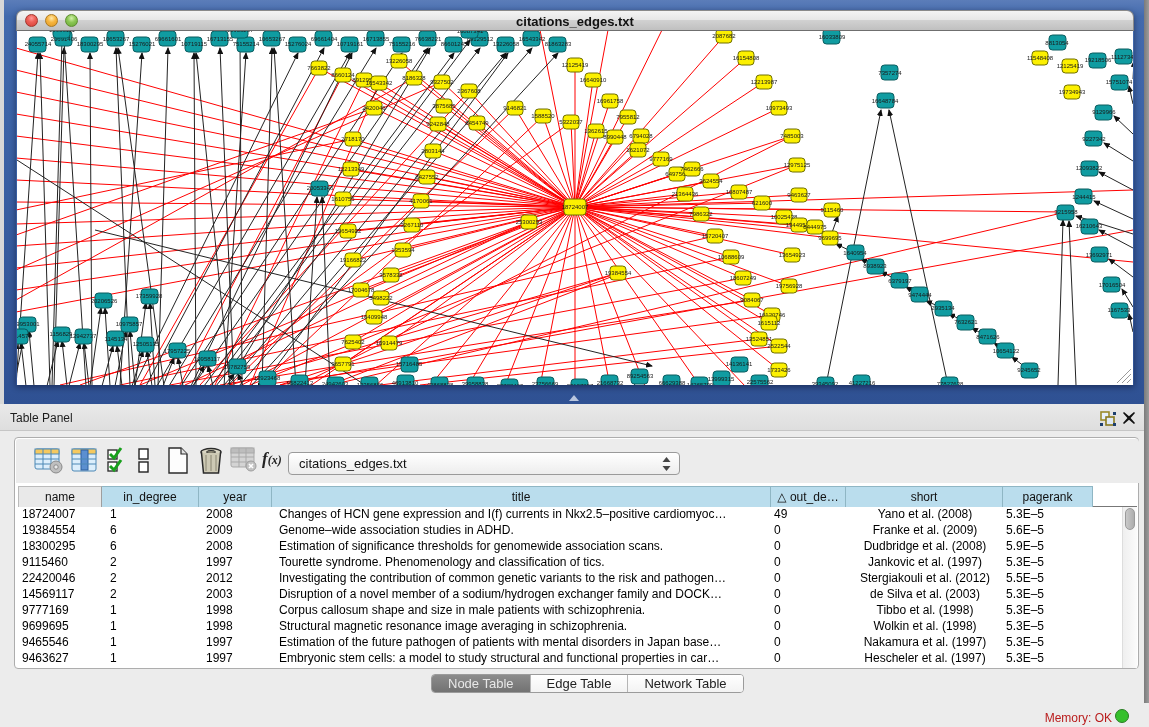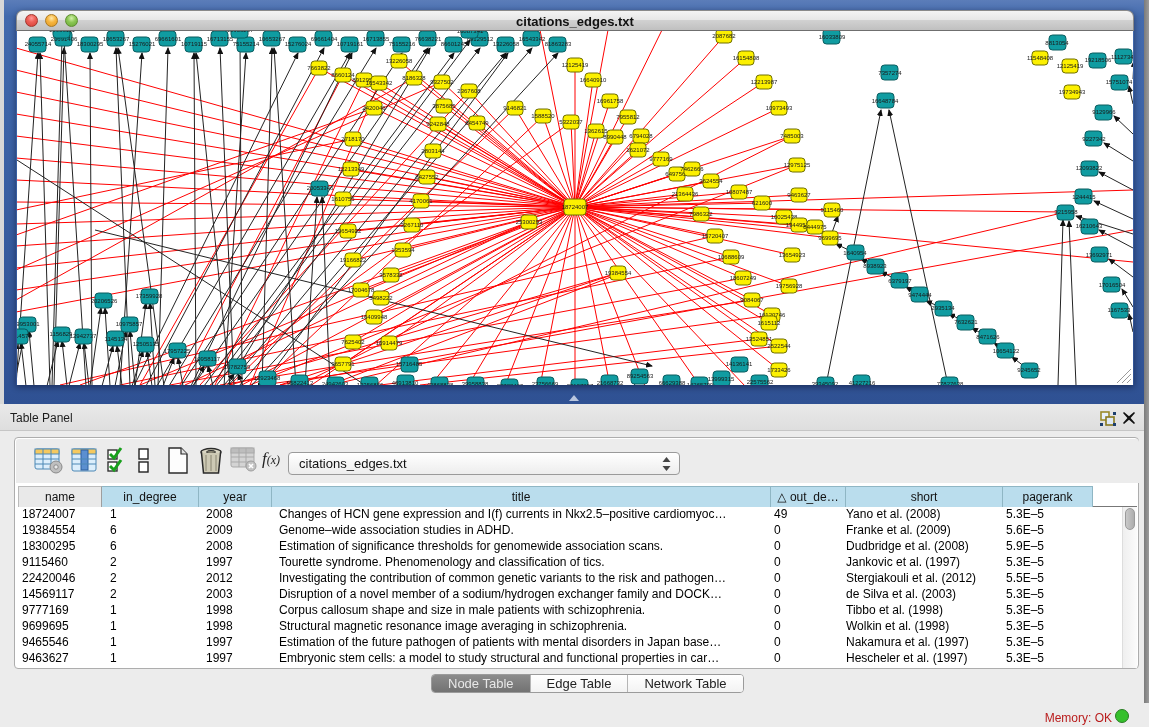--- a/index.html
+++ b/index.html
@@ -33,21 +33,21 @@
 .th{position:absolute;top:0;height:21px;display:flex}
 .hc{height:21px;border-right:1px solid #8fb6c4;border-top:1px solid #8fb6c4;background:#badded;font-size:12px;text-align:center;line-height:20px;color:#111}
 .hc0{background:#e9e9e9;border-right:1px solid #9e9e9e;border-top:1px solid #bbb;border-left:1px solid #bbb}
 .tr{position:relative;height:16px;font-size:12px;color:#000;white-space:nowrap}
 .tr div{position:absolute;top:0;height:16px;line-height:15px;overflow:hidden}
 .c0{left:4px;width:82px}
 .c1{left:92px;width:96px}
 .c2{left:188px;width:72px}
 .c3{left:261px;width:490px}
 .c4{left:756px;width:72px}
-.c5{left:828px;width:158px;text-align:left}
+.c5{left:828px;width:158px;text-align:center}
 .c6{left:988px;width:90px}
 
 #hrow{position:absolute;left:0px;top:0px;width:1119px;height:21px;background:#fff;border-bottom:1px solid #777}
 
 #vsb{position:absolute;right:0px;top:21px;width:15px;height:161px;background:linear-gradient(90deg,#efefef,#fbfbfb);border-left:1px solid #ddd}
 #vsb .thumb{position:absolute;left:2px;top:1px;width:10px;height:22px;background:linear-gradient(90deg,#c9c9c9,#adadad);border-radius:5px;border:1px solid #9a9a9a}
 
 #tabs{position:absolute;left:431px;top:270px;height:19px;display:flex;border:1px solid #9b9b9b;border-radius:4px;overflow:hidden;background:#fdfdfd}
 .tab{height:19px;font-size:13px;line-height:18px;padding:0 16px;color:#222;background:linear-gradient(180deg,#ffffff,#f1f1f1);border-right:1px solid #b5b5b5}
 .tab.sel{background:linear-gradient(180deg,#8c8c8c,#6f6f6f);color:#e8e8e8}
@@ -1013,21 +1013,21 @@
        <path d="M3.5,6 L5.5,26 H20.5 L22.5,6" fill="#cdc9b4" stroke="#2a2a2a" stroke-width="1.5"></path>
        <path d="M8,8 V24 M13,8 V24 M18,8 V24" stroke="#8a8672" fill="none"></path>
      </svg>
      <svg class="ic" style="left:214px" width="28" height="26" viewBox="0 0 28 26">
        <rect x="1" y="1" width="23" height="19" rx="2" fill="#d4d4d4" stroke="#a9a9a9"></rect>
        <rect x="1" y="1" width="23" height="5" fill="#bdbdbd" stroke="#a9a9a9"></rect>
        <path d="M9,1 V20 M16,1 V20 M1,10 H24 M1,15 H24" stroke="#a9a9a9" fill="none"></path>
        <circle cx="21" cy="19" r="5" fill="#c2c2c2" stroke="#9d9d9d"></circle>
        <path d="M19,17 L23,21 M23,17 L19,21" stroke="#fff" stroke-width="1.6"></path>
      </svg>
-     <div class="ic" style="left:246px;top:10px;font-size:17px;font-style:italic;font-weight:normal;color:#222;font-family:'Liberation Serif',serif">f<span style="font-size:12px">(x)</span></div>
+     <div class="ic" style="left:246px;top:10px;font-size:17px;font-style:italic;font-weight:bold;color:#222;font-family:'Liberation Serif',serif">f<span style="font-size:12px">(x)</span></div>
      <div class="dd">citations_edges.txt
        <svg style="position:absolute;right:8px;top:4px" width="9" height="14" viewBox="0 0 9 14">
          <path d="M4.5,0 L8.5,5 H0.5 Z" fill="#444"></path>
               <path d="M4.5,14 L8.5,9 H0.5 Z" fill="#444"></path>
        </svg>
      </div>
    </div>
    <div id="tblwrap">
      <div id="hrow">
        <div class="th" style="left:0px">

